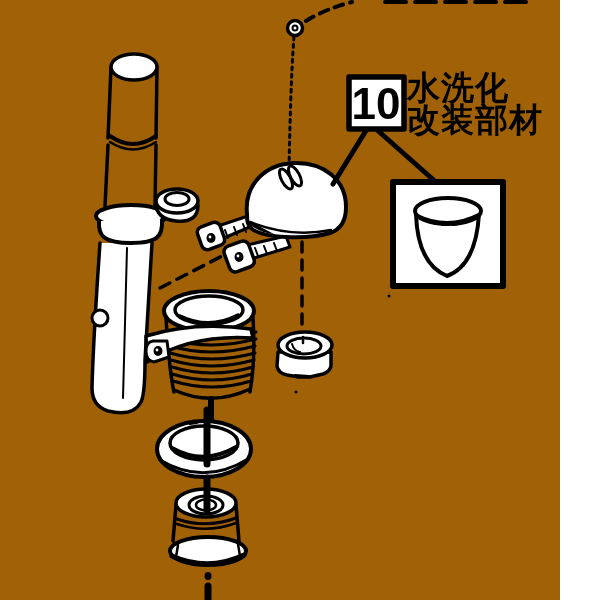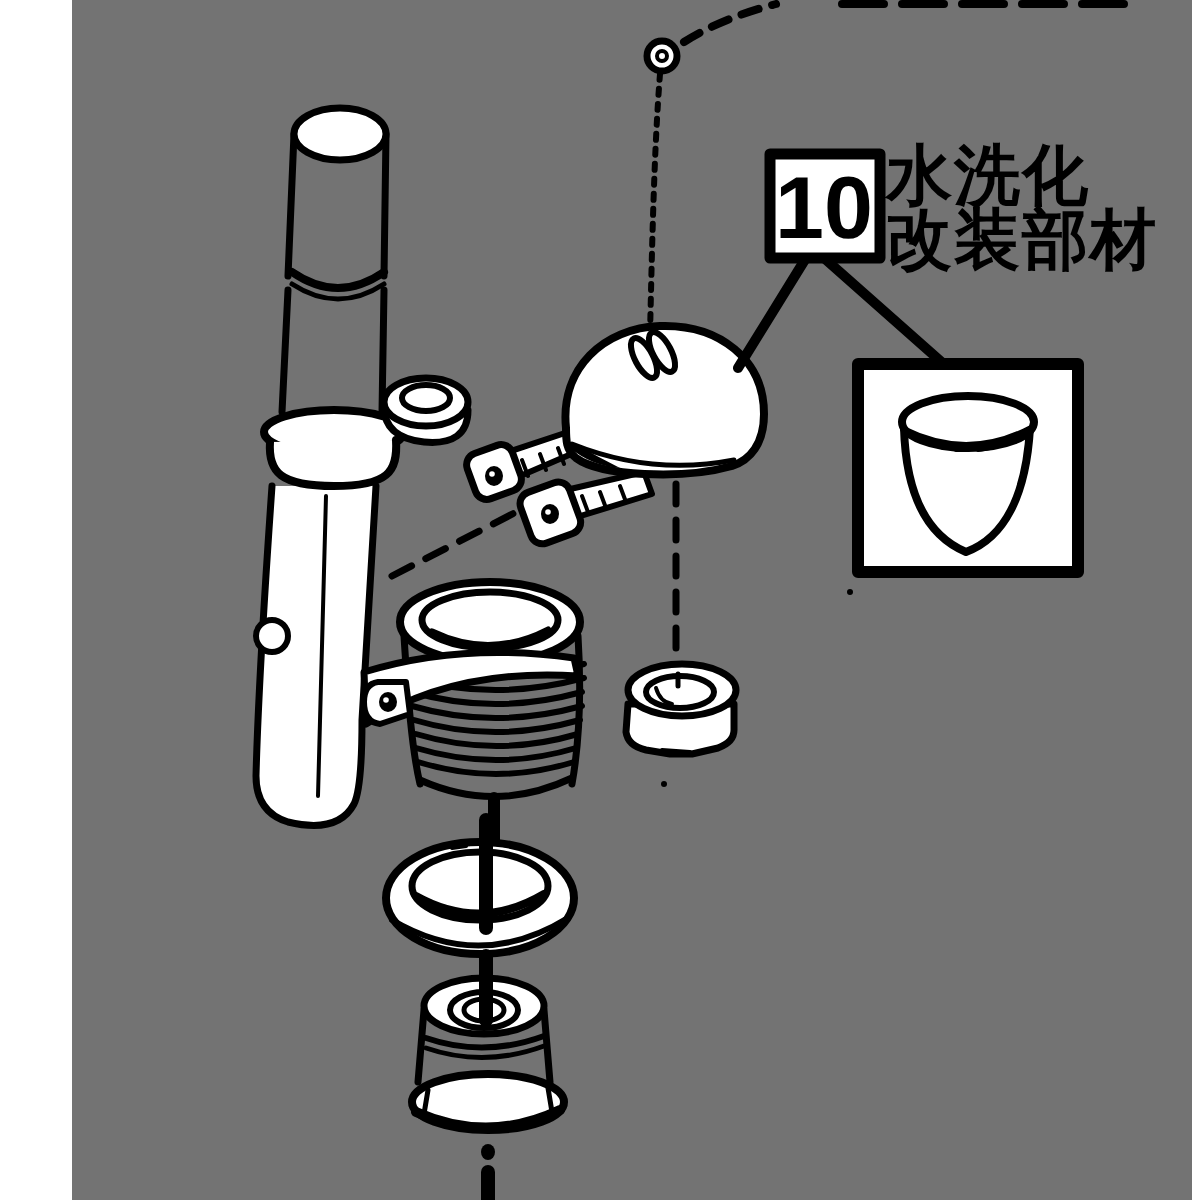--- a/index.html
+++ b/index.html
@@ -1,17 +1,17 @@
 <!DOCTYPE html>
 <html><head>
 <meta charset="utf-8">
 <style>
   html,body{margin:0;padding:0;background:#ffffff;}
-  #canvas{position:relative;width:560px;height:600px;background:#737373;overflow:hidden;
-          font-family:"DejaVu Sans","Liberation Sans",sans-serif;margin-left:36px;}
+  #canvas{position:relative;width:560px;height:600px;background:#a16207;overflow:hidden;
+          font-family:"DejaVu Sans","Liberation Sans",sans-serif;}
   svg{position:absolute;left:0;top:0;}
   .ink{stroke:#000000;fill:none;stroke-linecap:round;stroke-linejoin:round;}
   .wfill{fill:#ffffff;}
   .callout-num{font-family:"Liberation Sans","DejaVu Sans",sans-serif;font-weight:bold;
                font-size:44px;fill:#000;}
   .callout-jp{font-family:"DejaVu Sans","Liberation Sans",sans-serif;font-weight:bold;
               font-size:33px;fill:#000;letter-spacing:1px;}
 </style>
 </head>
 <body>

